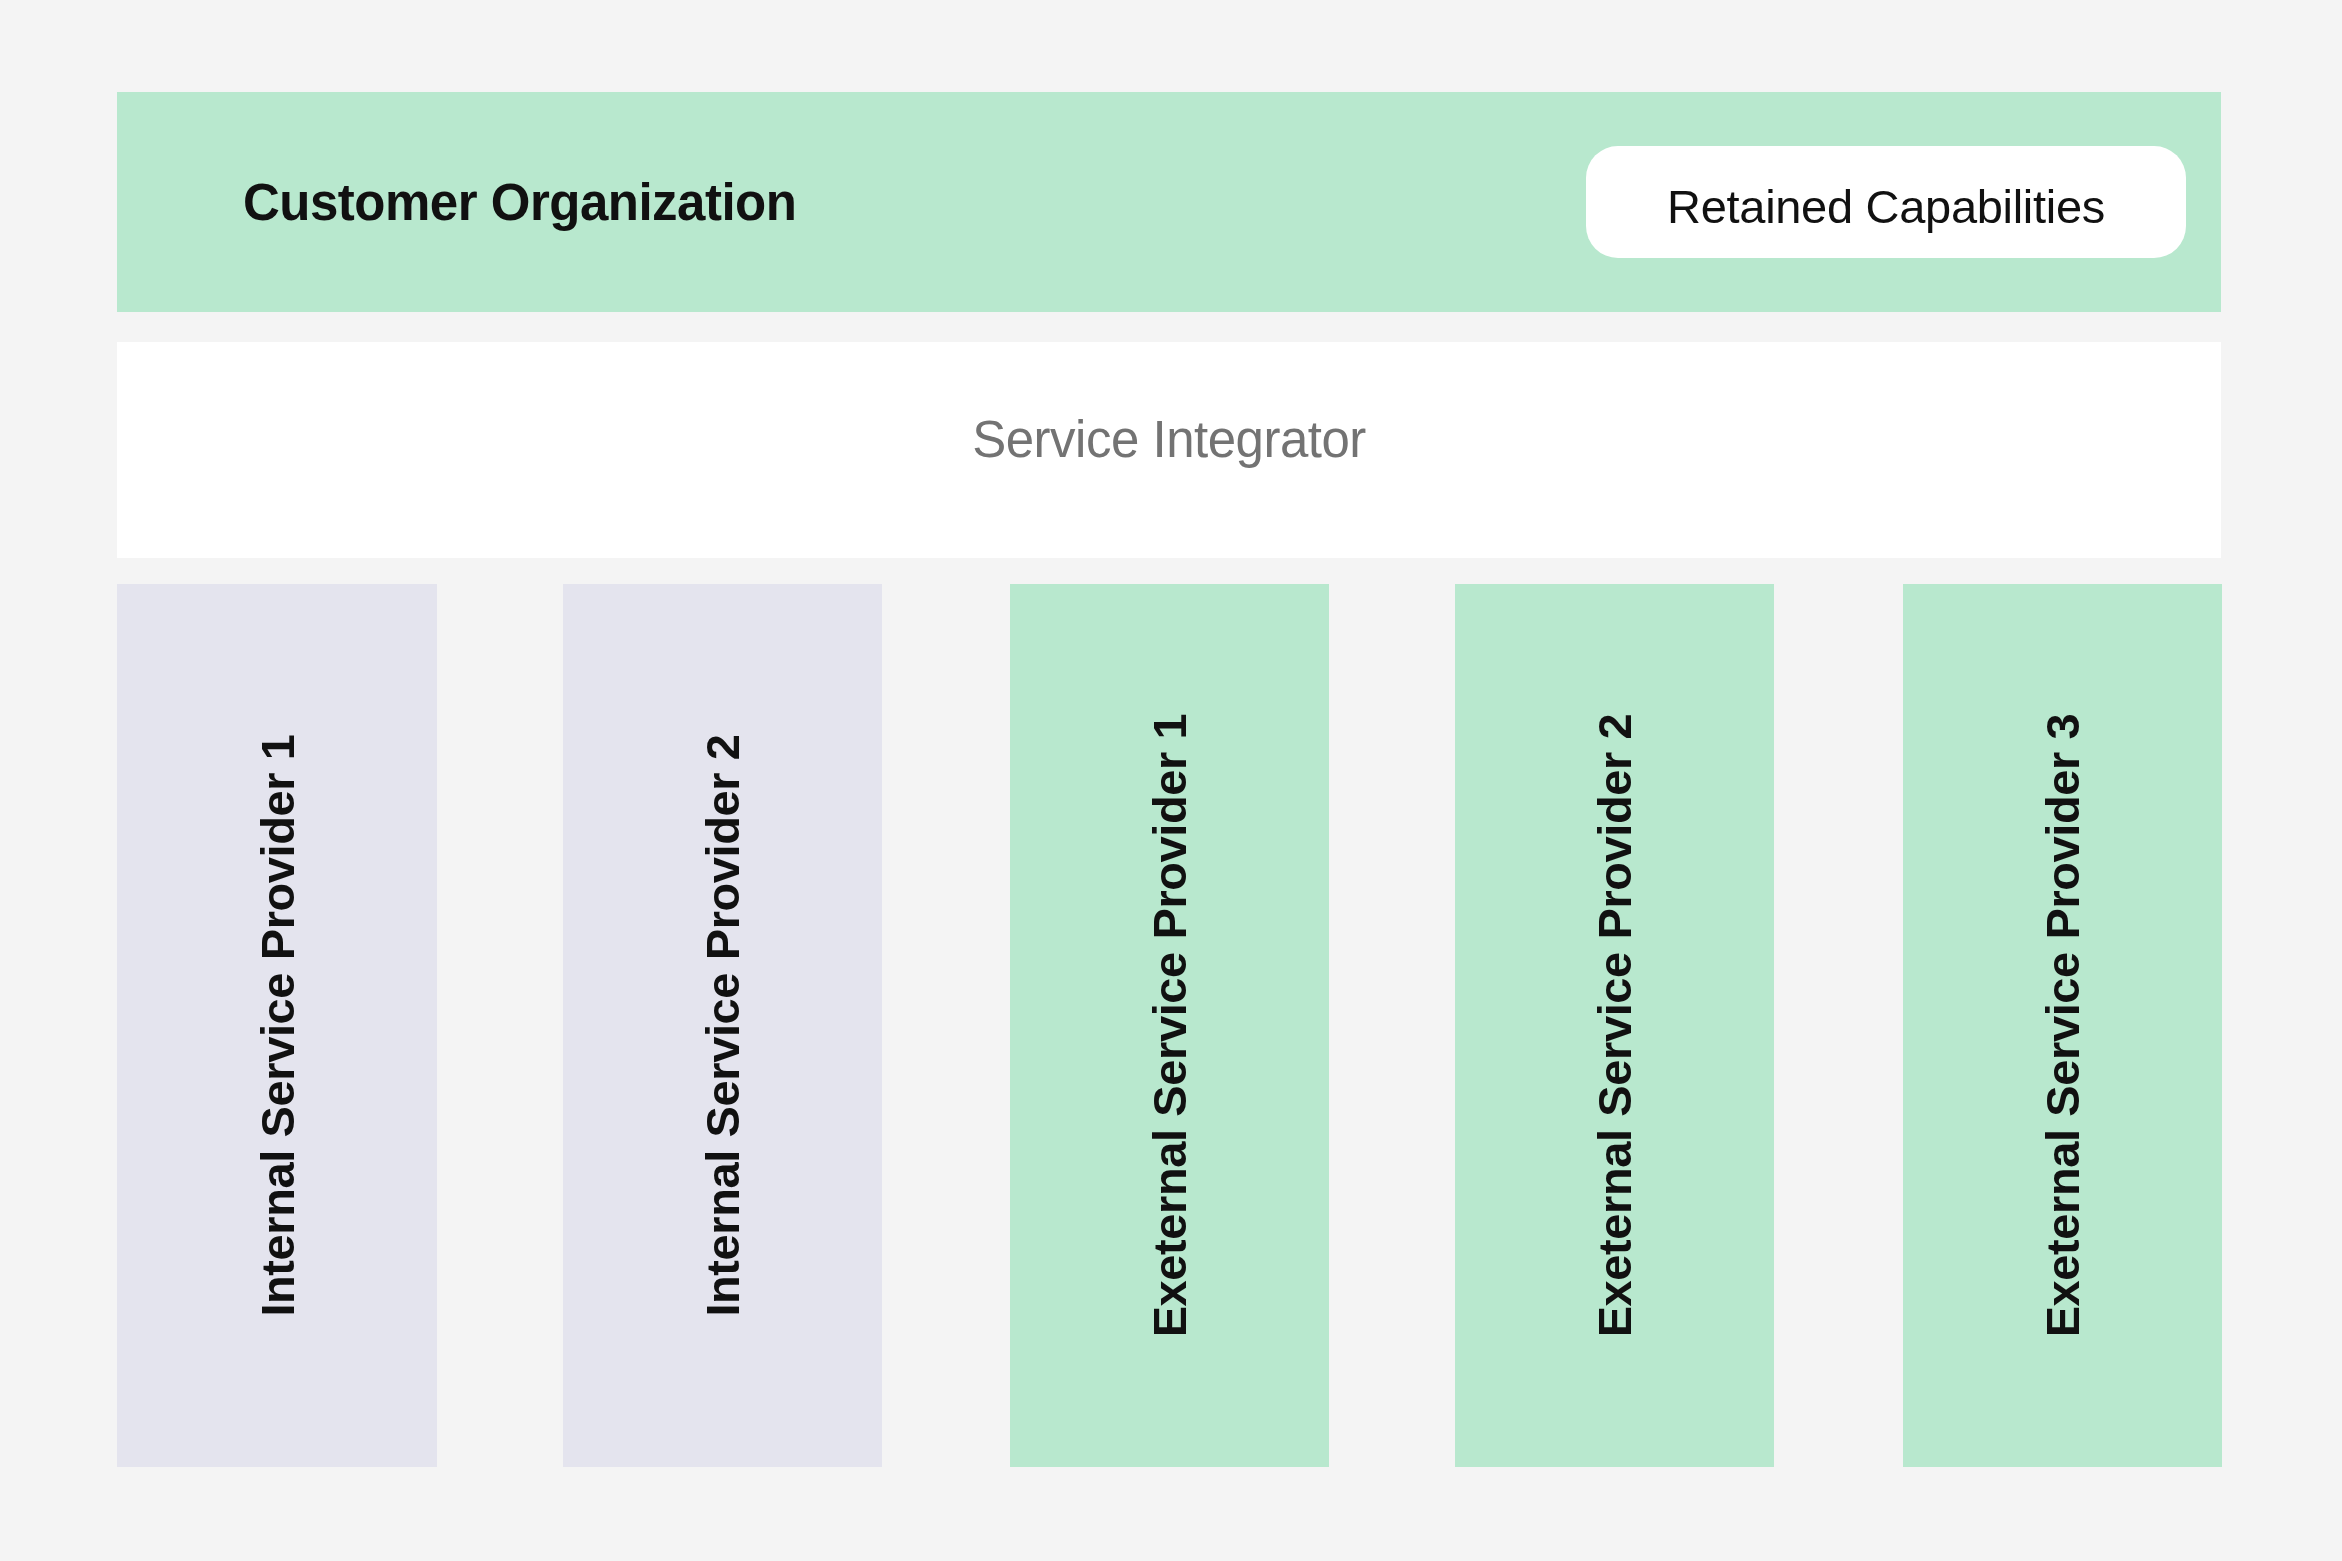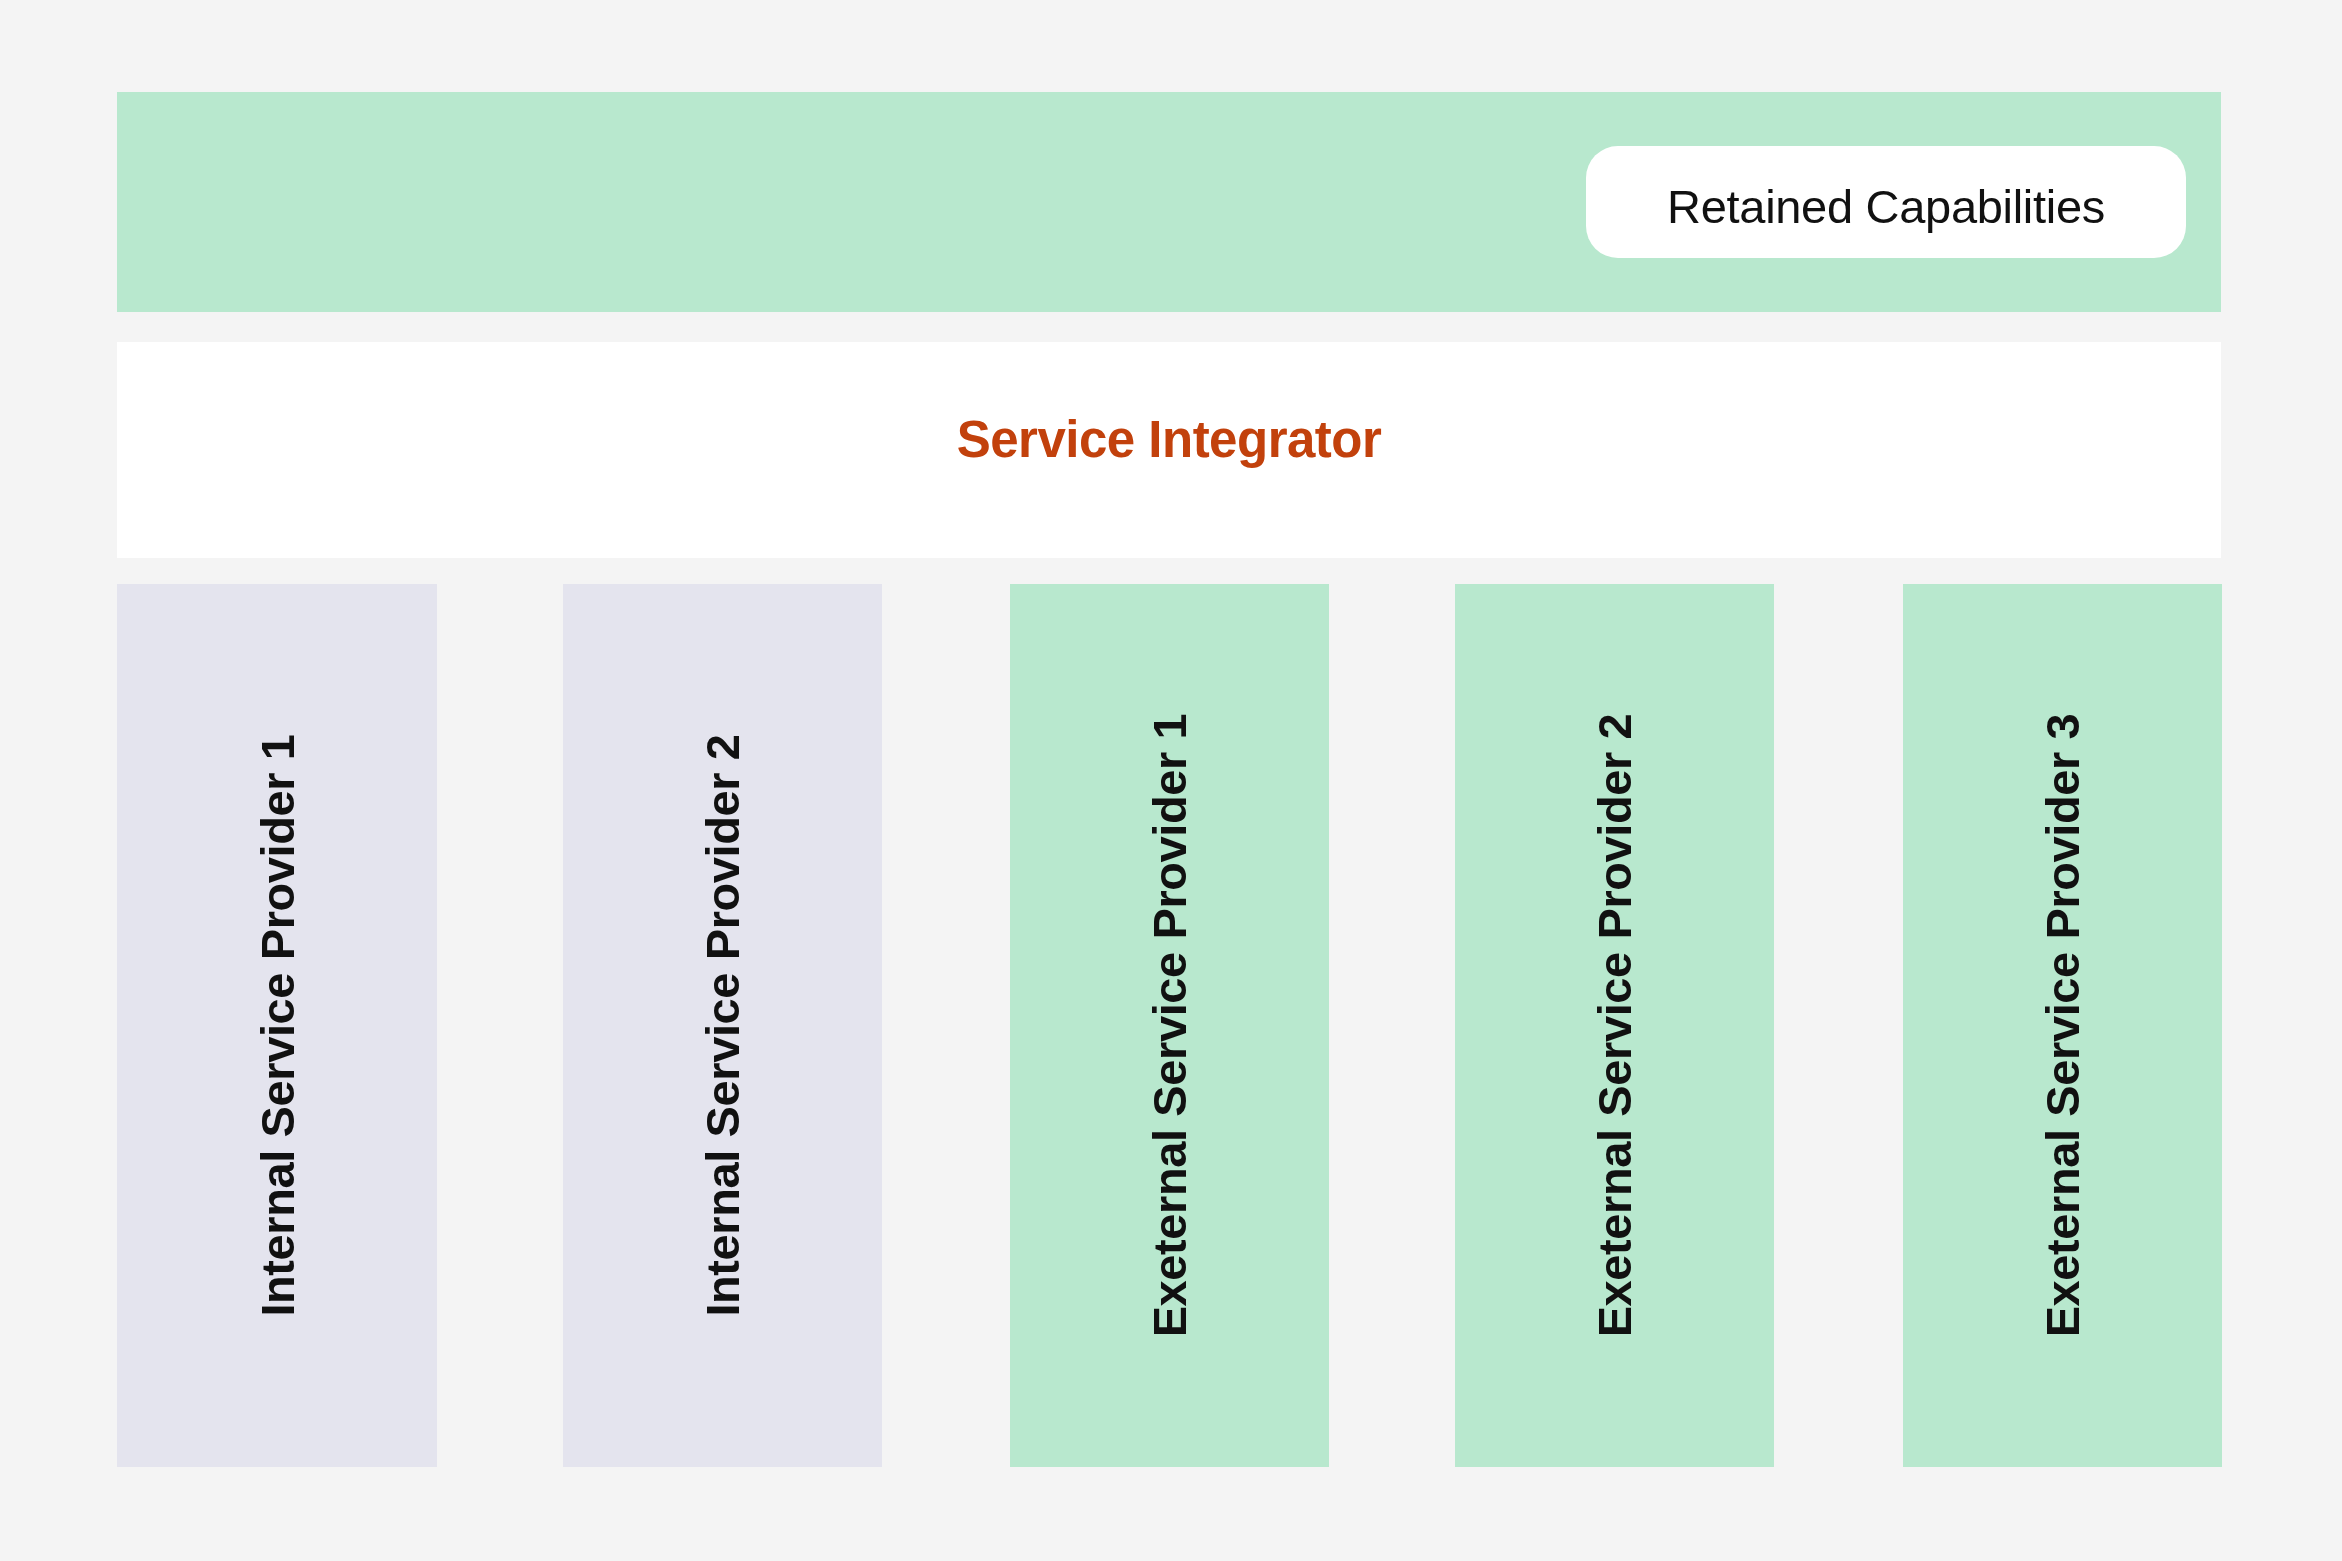--- a/index.html
+++ b/index.html
@@ -79,22 +79,22 @@
     height: 216px;
     background: #ffffff;
     display: flex;
     align-items: center;
     justify-content: center;
     box-sizing: border-box;
   }
 
   .integrator-title {
     font-size: 51px;
-    font-weight: bold;
-    color: #c2410c;
+    font-weight: normal;
+    color: #737373;
     letter-spacing: -0.5px;
     white-space: nowrap;
     transform: translateY(-11.2px);
   }
 
   
   .provider-col {
     position: absolute;
     top: 584px;
     height: 883px;
@@ -118,20 +118,21 @@
     transform-origin: center center;
     line-height: 1;
   }
 </style>
 </head>
 <body style="background: rgb(244, 244, 244);">
 
 <div id="diagram-canvas" style="background: rgb(244, 244, 244);">
 
   <div class="org-band" style="background: rgb(184, 232, 206);">
+    <div class="org-title">Customer Organization</div>
     <div class="retained-pill">
       <span class="retained-pill-label">Retained Capabilities</span>
     </div>
   </div>
 
   <div class="integrator-band" style="background: rgb(255, 255, 255);">
     <div class="integrator-title">Service Integrator</div>
   </div>
 
   <div class="provider-col internal" id="provider-col-0" style="left: 117px; width: 320px; background: rgb(228, 228, 238);">

